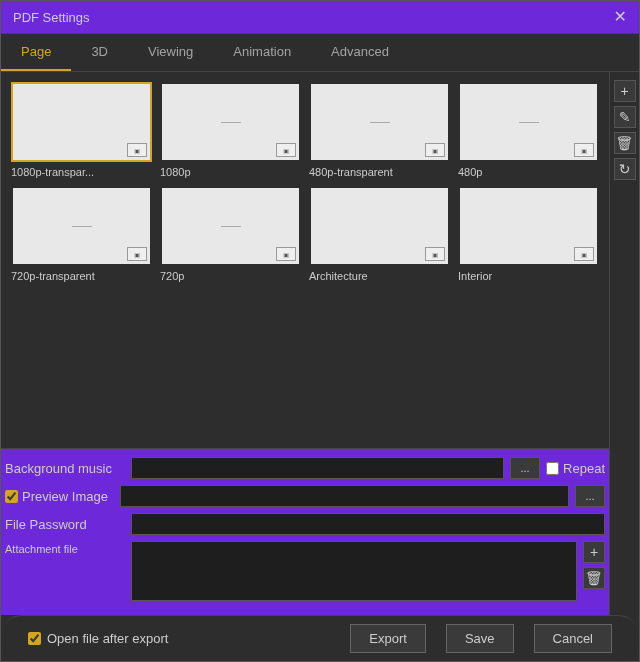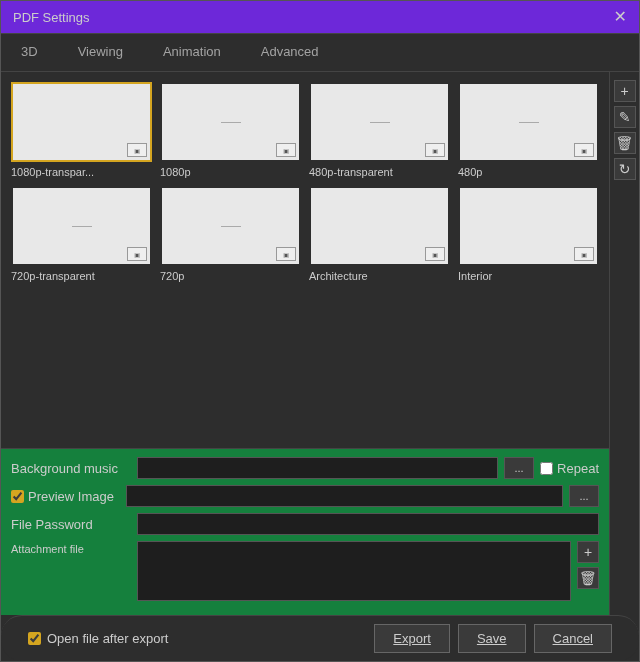--- a/index.html
+++ b/index.html
@@ -157,22 +157,22 @@
       background: #3a3a3a;
       border: 1px solid #555;
       color: #ccc;
       display: flex;
       align-items: center;
       justify-content: center;
       cursor: pointer;
       font-size: 14px;
     }
     .fields-section {
-      padding: 8px 10px;
-      background: #15803d;
+      padding: 8px 4px;
+      background: #6d28d9;
       border-top: 1px solid #444;
       flex-shrink: 0;
     }
     .field-row {
       display: flex;
       align-items: center;
       margin-bottom: 6px;
       gap: 6px;
     }
     .field-label {
@@ -266,22 +266,21 @@
     }
     .open-after-check {
       display: flex;
       align-items: center;
       gap: 6px;
       color: #ccc;
       font-size: 13px;
     }
     .bottom-buttons {
       display: flex;
-      gap: 8px;
-      text-decoration: underline;
+      gap: 20px;
     }
     .action-btn {
       padding: 6px 18px;
       background: #3a3a3a;
       border: 1px solid #666;
       color: #ccc;
       cursor: pointer;
       font-size: 13px;
     }
     .preview-check {
@@ -299,20 +298,21 @@
 <body>
 
 <div class="dialog">
 
   <div class="title-bar">
     <span class="title-bar-text">PDF Settings</span>
     <button class="close-btn">✕</button>
   </div>
 
   <div class="tabs">
+    <div class="tab active">Page</div>
     <div class="tab">3D</div>
     <div class="tab">Viewing</div>
     <div class="tab">Animation</div>
     <div class="tab">Advanced</div>
   </div>
 
   <div class="content">
     <div class="main-area">
 
       <div class="thumbnail-grid-container">

